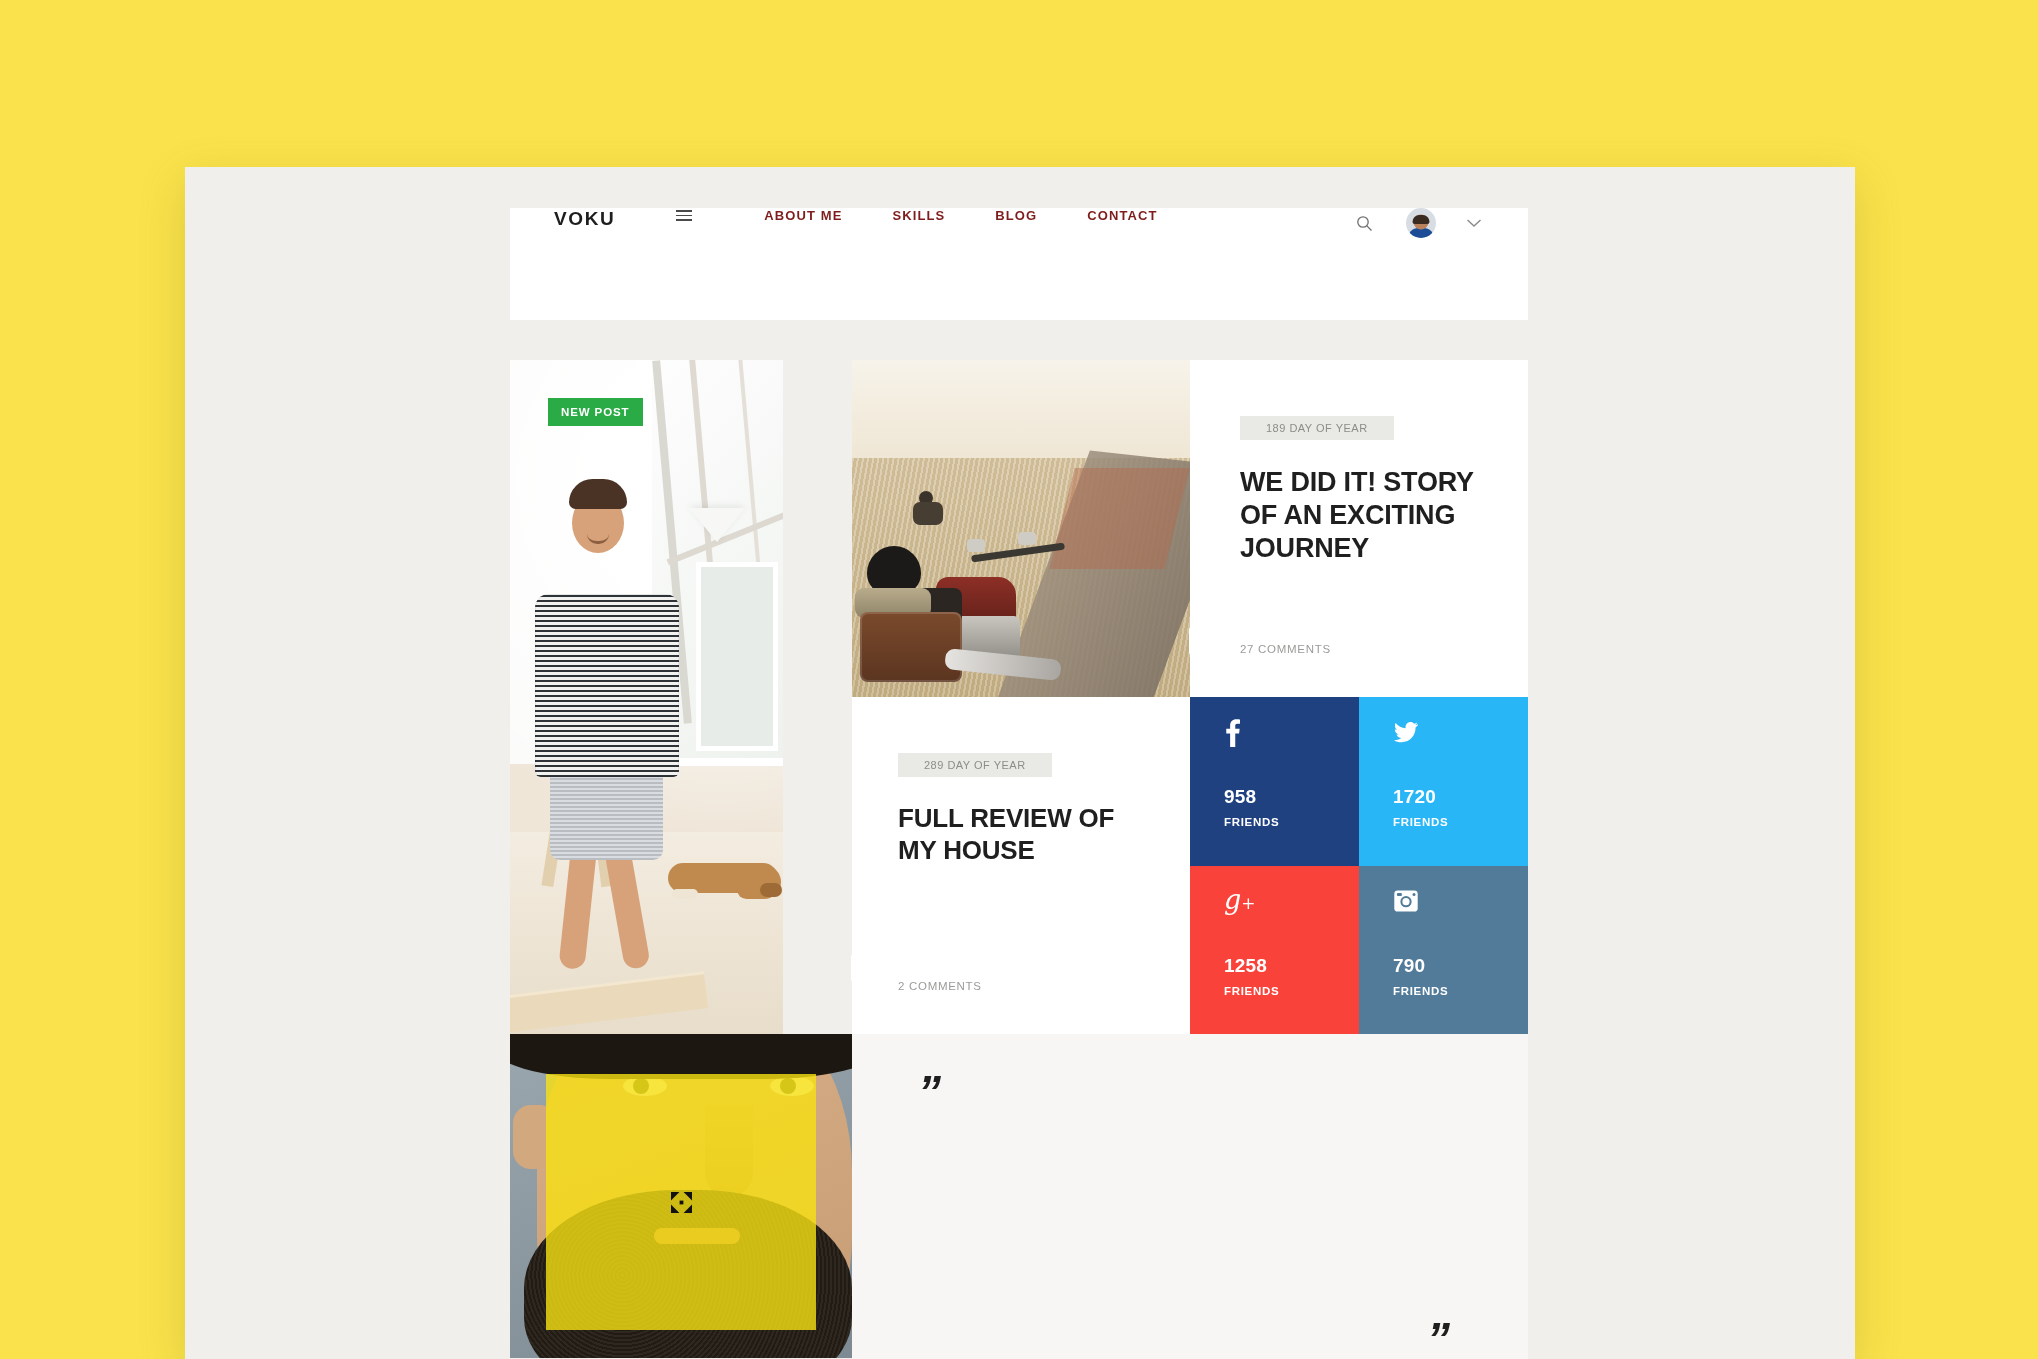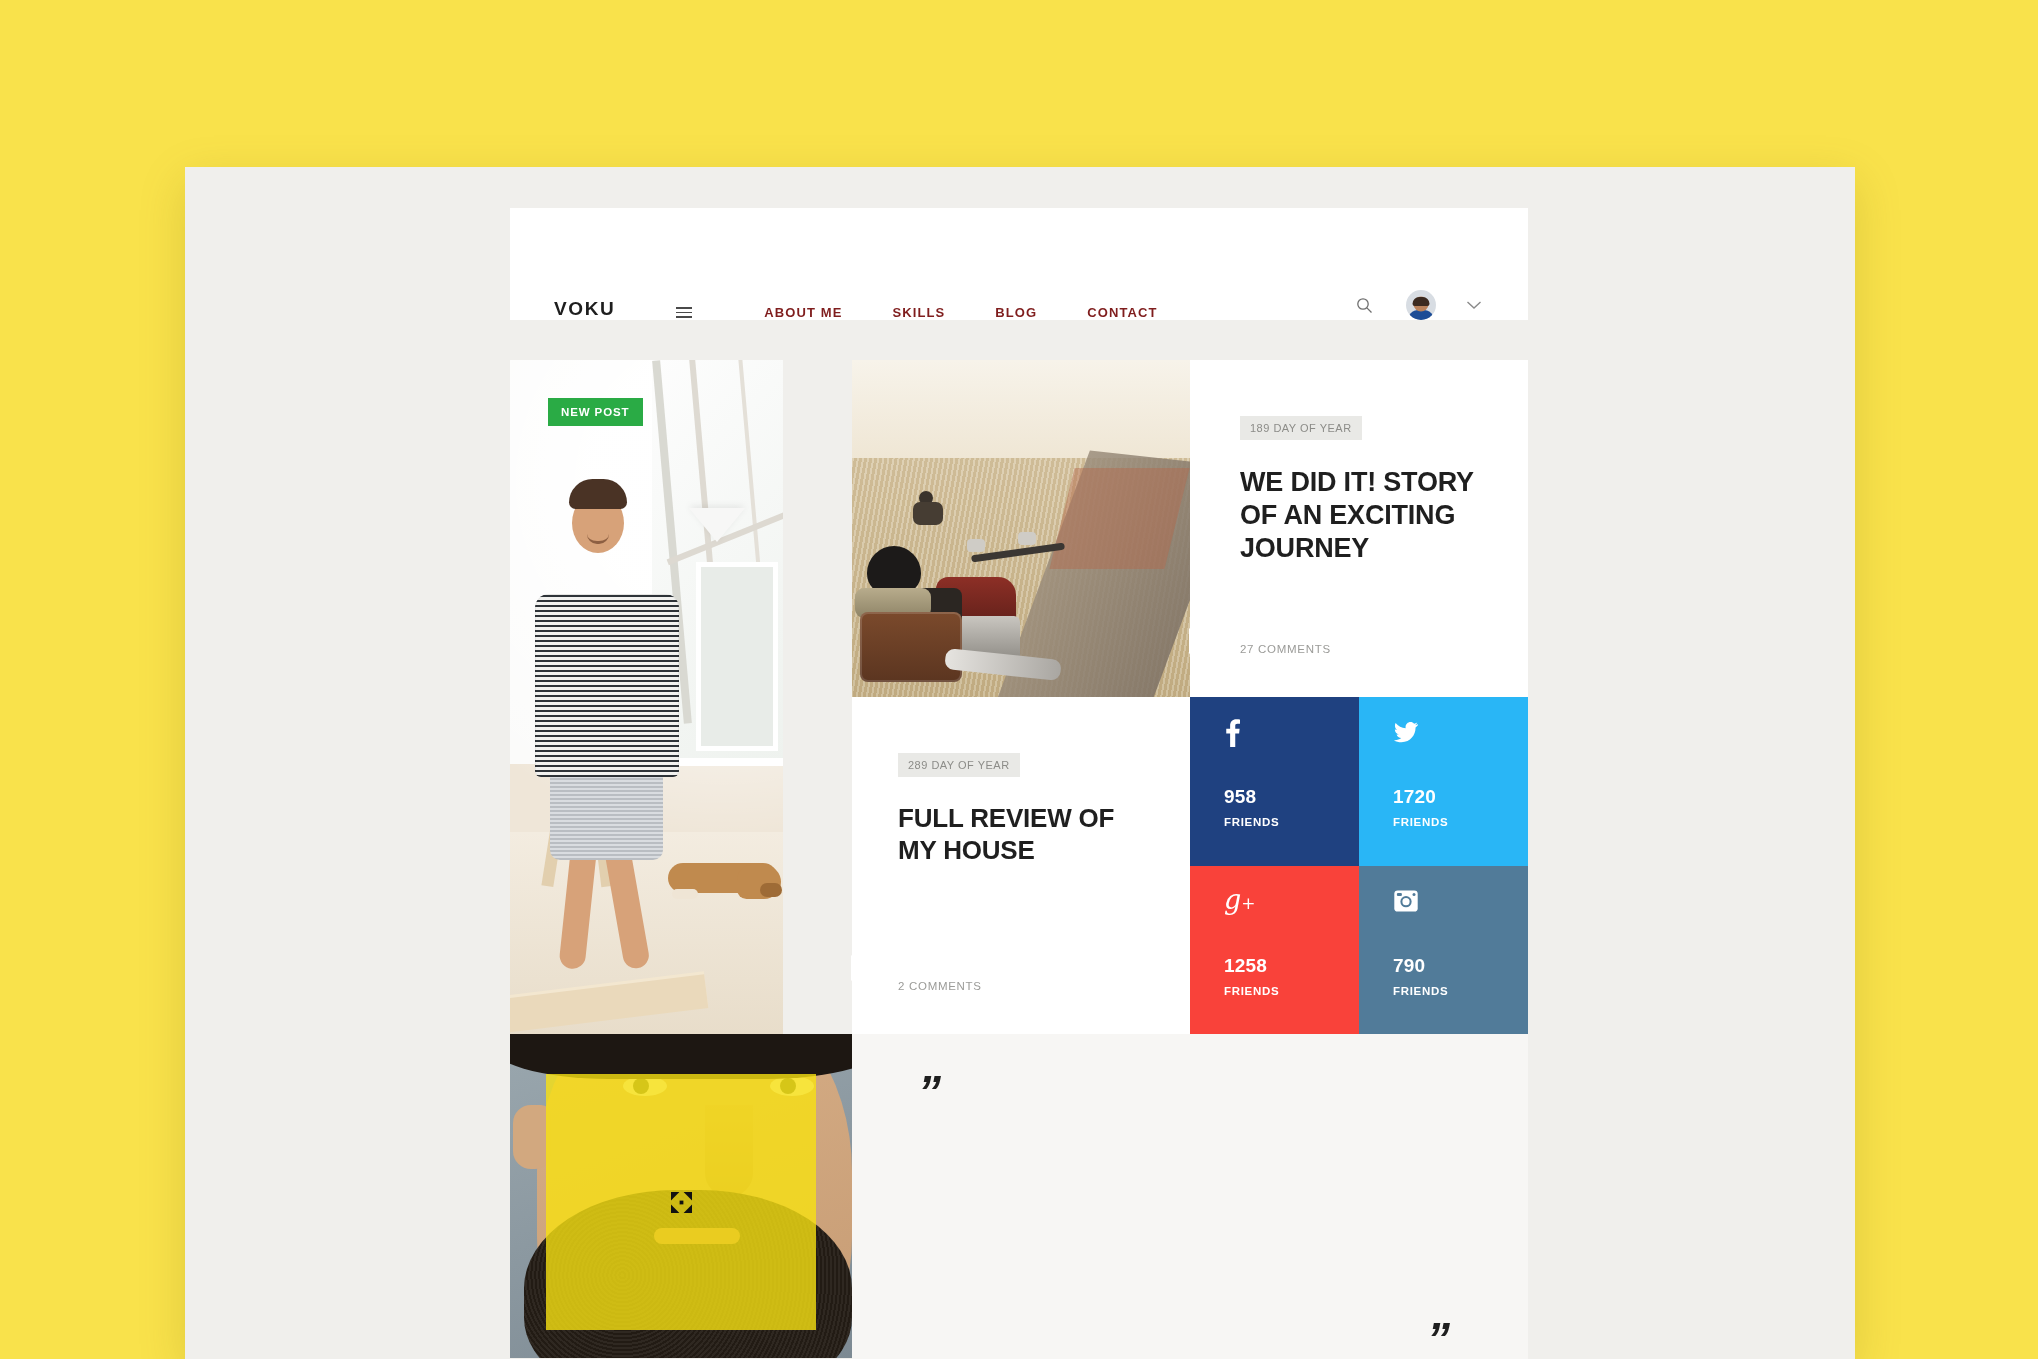--- a/index.html
+++ b/index.html
@@ -16,21 +16,21 @@
     width:1670px; height:1192px;
     background:#f0efec;
     box-shadow:0 14px 44px rgba(120,105,0,.20);
   }
 
   
   .navbar{
     position:absolute; left:510px; top:208px;
     width:1018px; height:112px;
     background:#ffffff;
-    display:flex; align-items:flex-end;
+    display:flex; align-items:flex-start;
   }
   .brand{
     margin-left:44px;
     font-size:19px; font-weight:bold; letter-spacing:1.6px;
     color:#1e1e1e;
   }
   .nav-links{
     display:flex; align-items:center; margin-left:56px; gap:0;
   }
   .hamburger{
@@ -321,21 +321,21 @@
     display:flex; align-items:center; justify-content:center;
     cursor:pointer; z-index:3;
   }
 
   
   .card-white{ background:#fff; position:relative; }
   .card-we{ height:337px; padding:56px 50px 0 50px; }
   .card-full{ height:337px; padding:56px 46px 0 46px; }
   .day-badge{
     display:inline-block; background:#e9e9e6; color:#8c8c88;
-    font-size:11px; letter-spacing:.5px; padding:6px 10px;
+    font-size:11px; letter-spacing:.5px; padding:6px 26px;
   }
   .post-title{
     margin-top:26px;
     font-size:27px; line-height:1.22; font-weight:bold;
     color:#1f1f1f; letter-spacing:-.2px; text-transform:uppercase;
     cursor:pointer;
   }
   .card-full .post-title{ font-size:26px; }
   .comments{
     position:absolute; left:50px; bottom:42px;

